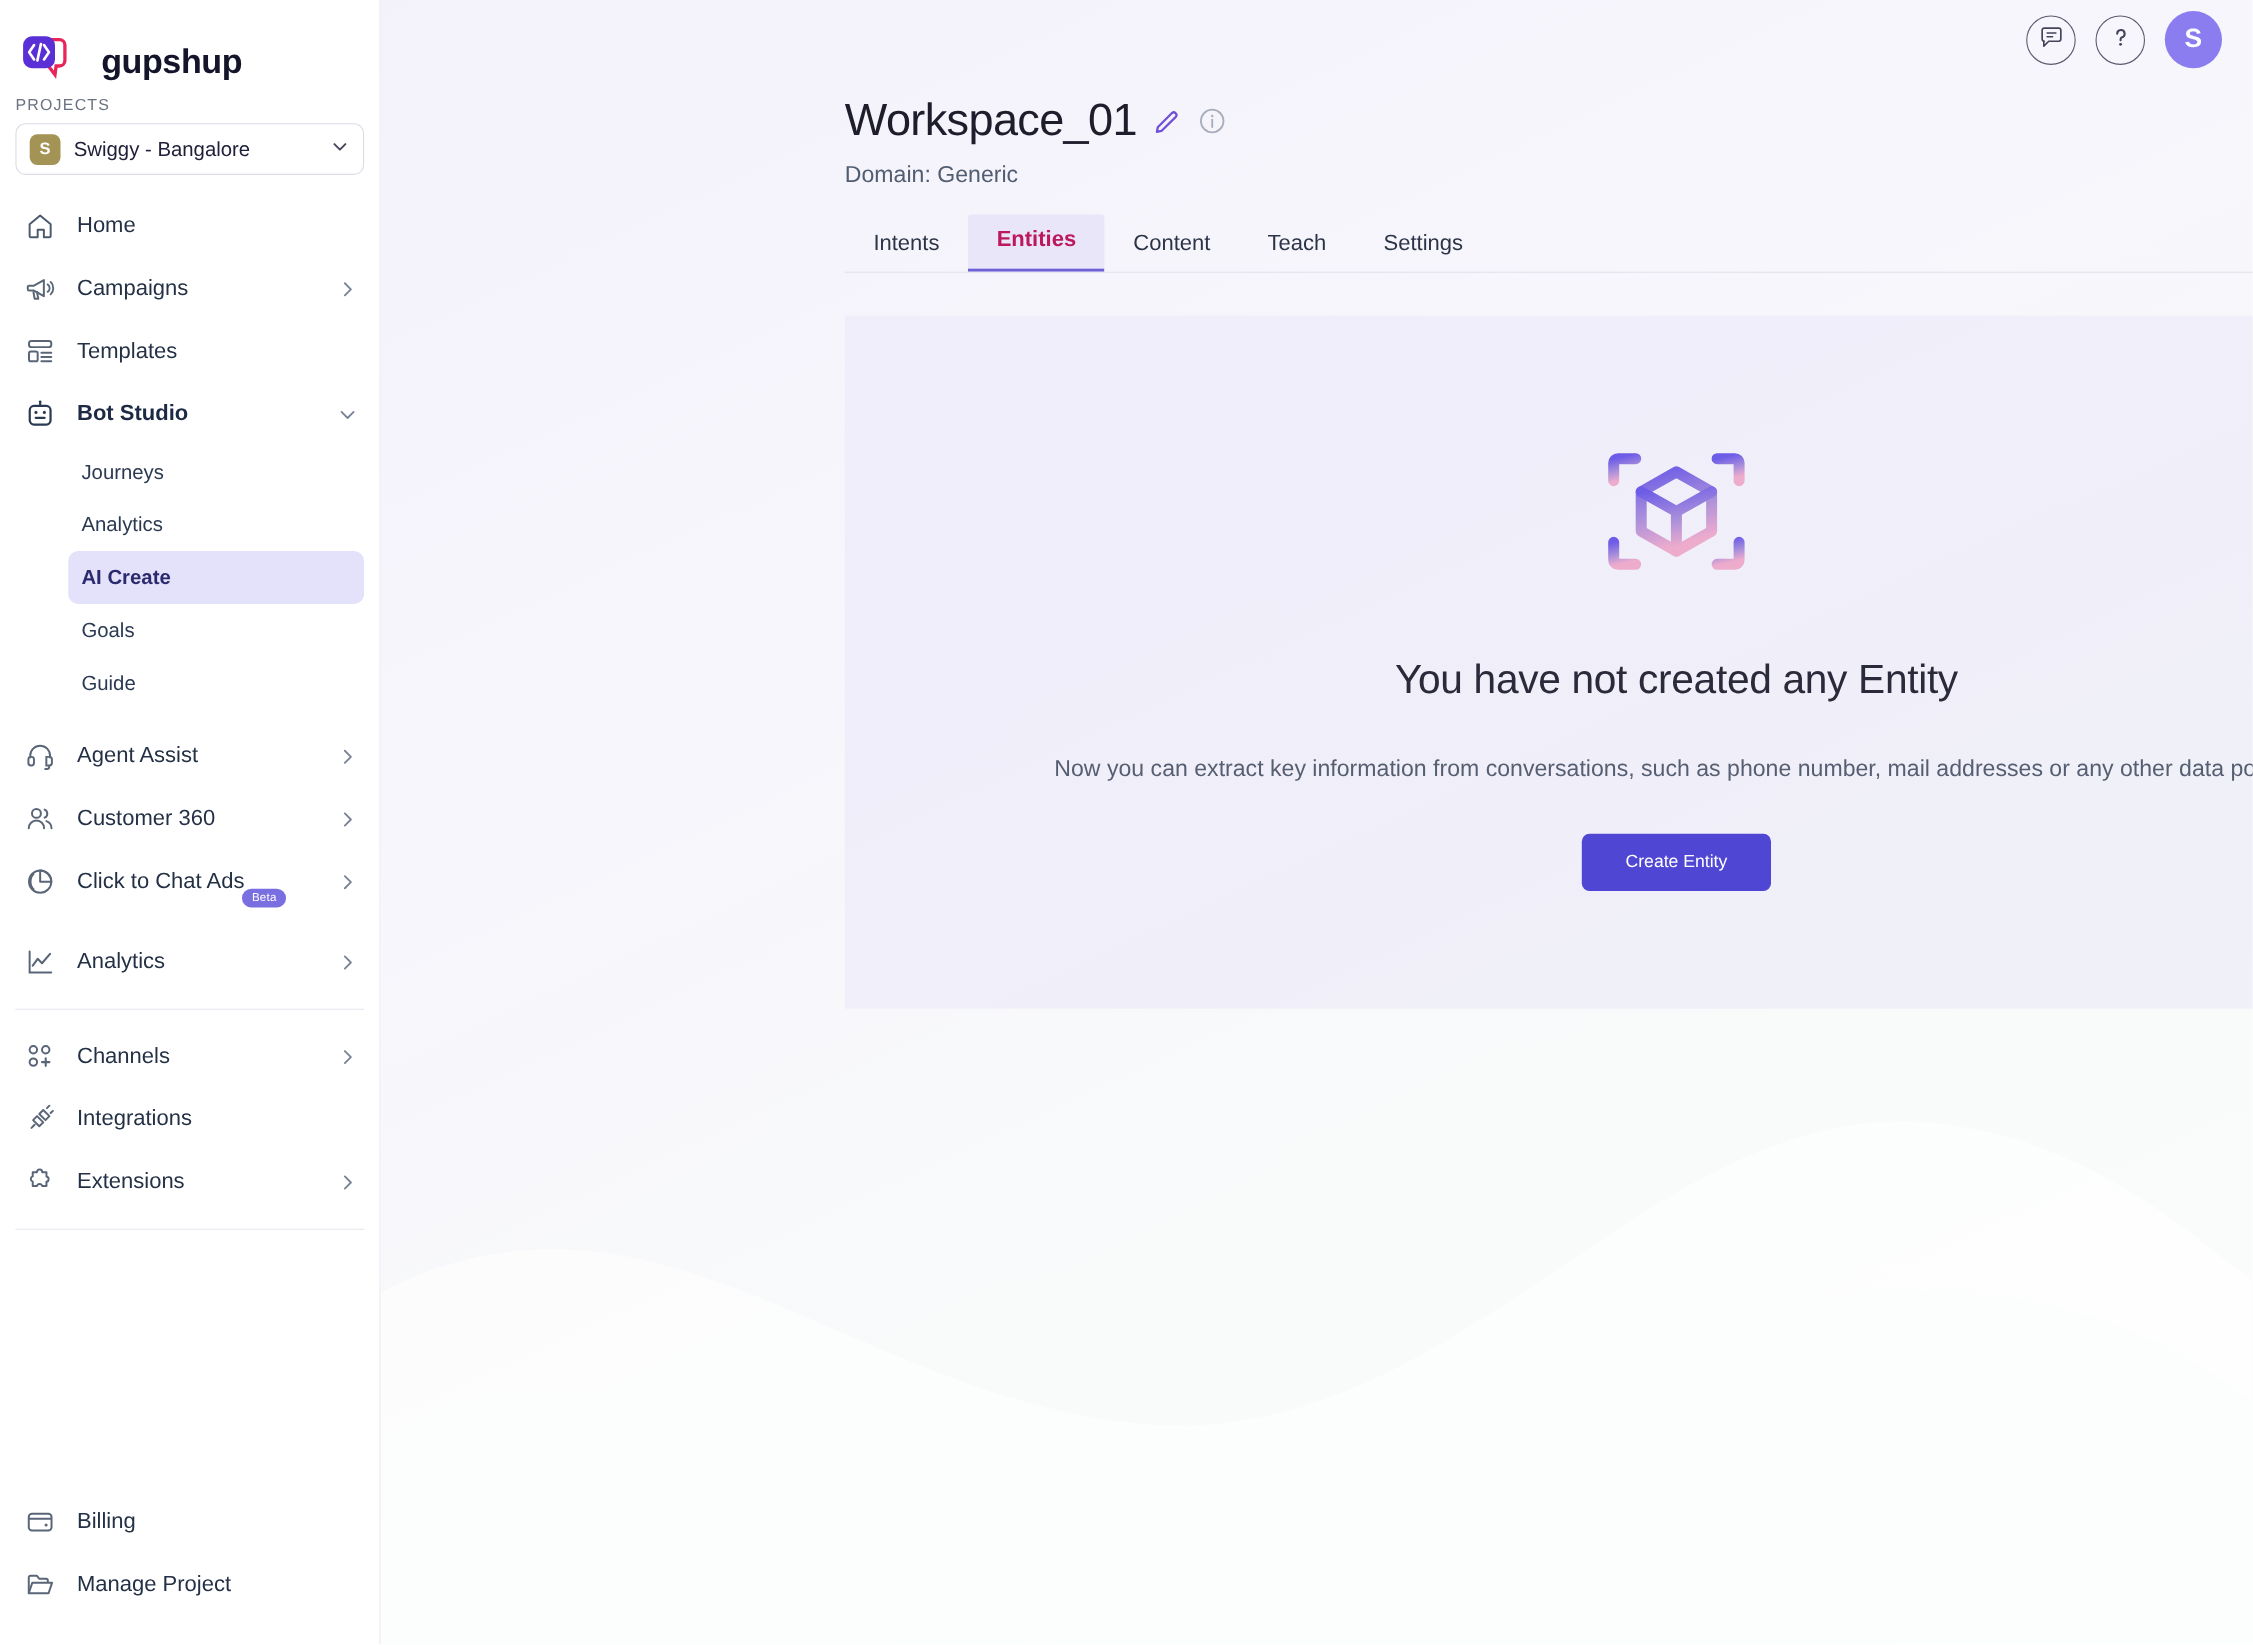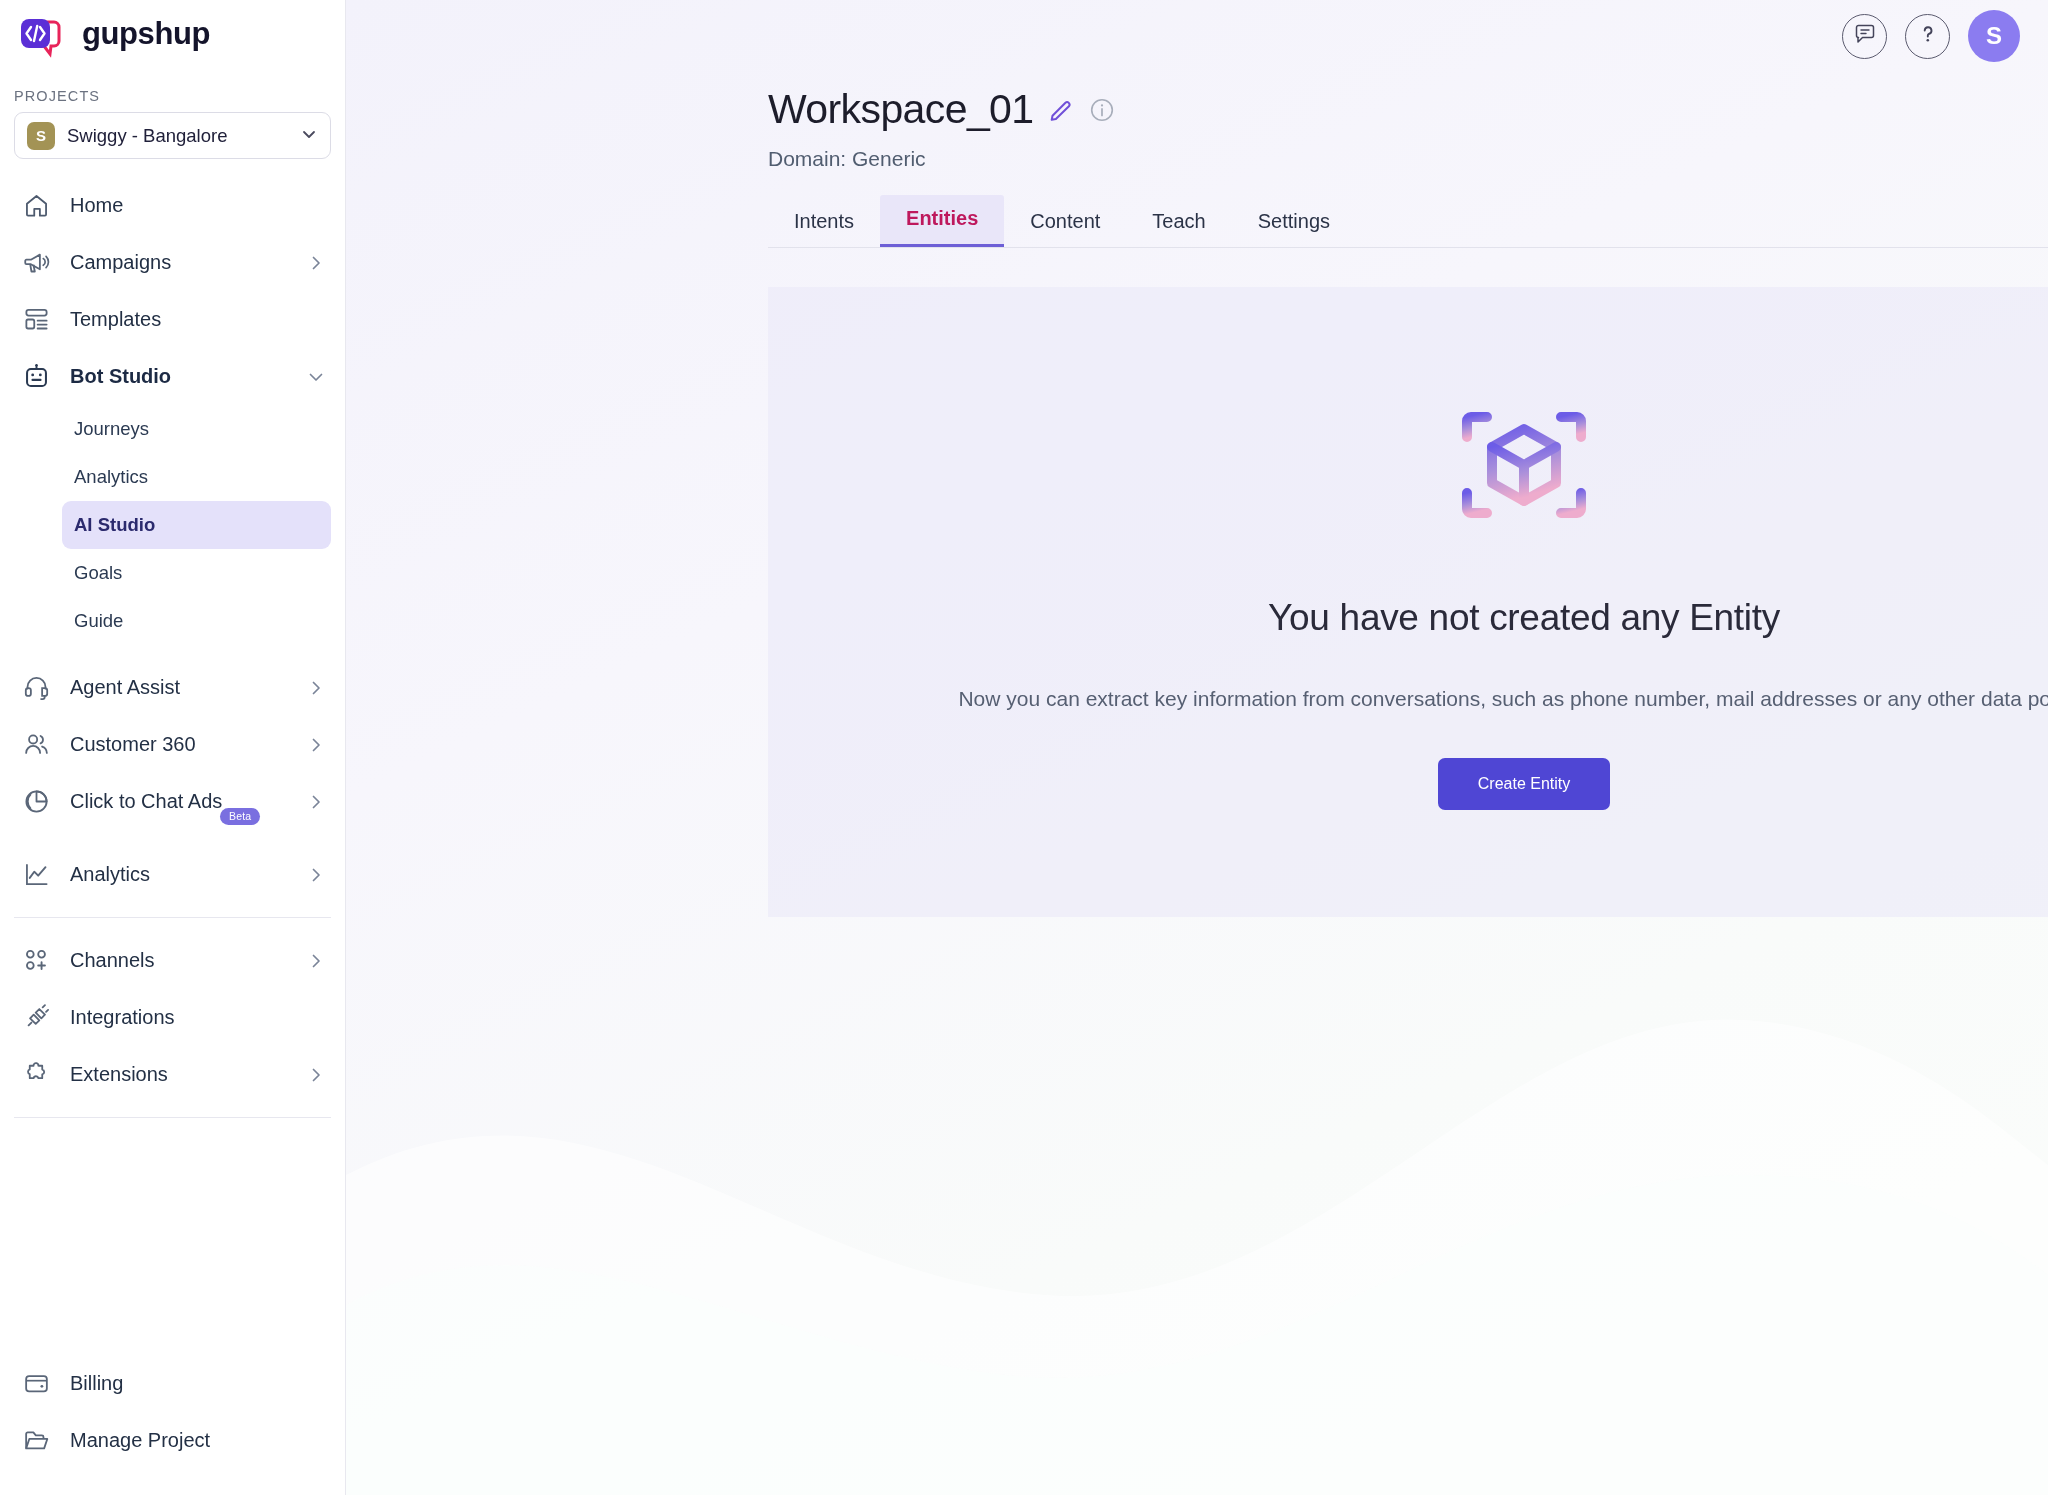--- a/index.html
+++ b/index.html
@@ -13,21 +13,21 @@
 
   
   .sidebar {
     width: 346px; height: 1495px;
     background: #ffffff;
     border-right: 1px solid #e8e8ef;
     flex: 0 0 346px;
     position: relative;
     display: flex; flex-direction: column;
   }
-  .brand { display: flex; align-items: flex-start; gap: 18px; padding: 16px 0 0 18px; height: 74px; }
+  .brand { display: flex; align-items: flex-end; gap: 28px; padding: 16px 0 0 18px; height: 74px; }
   .brand-logo { width: 46px; height: 44px; position: relative; flex: 0 0 46px; }
   .brand-name { font-size: 31px; font-weight: 700; color: #14142b; letter-spacing: -0.4px; }
 
   .projects-label {
     font-size: 14.5px; color: #6b7280; letter-spacing: 1.1px;
     padding: 14px 0 8px 14px; font-weight: 400;
   }
   .project-select {
     margin: 0 14px; height: 47px; border: 1px solid #dcdce6; border-radius: 9px;
     display: flex; align-items: center; padding: 0 12px; gap: 12px; background: #fff;
@@ -223,21 +223,21 @@
         </span>
       </div>
 
       <div class="sub-item">
         <span class="sub-label">Journeys</span>
       </div>
       <div class="sub-item">
         <span class="sub-label">Analytics</span>
       </div>
       <div class="sub-item active">
-        <span class="sub-label">AI Studio</span>
+        <span class="sub-label">AI Create</span>
       </div>
       <div class="sub-item">
         <span class="sub-label">Goals</span>
       </div>
       <div class="sub-item">
         <span class="sub-label">Guide</span>
       </div>
 
       <div class="nav-item" style="margin-top:14px">
         <span class="ico">

